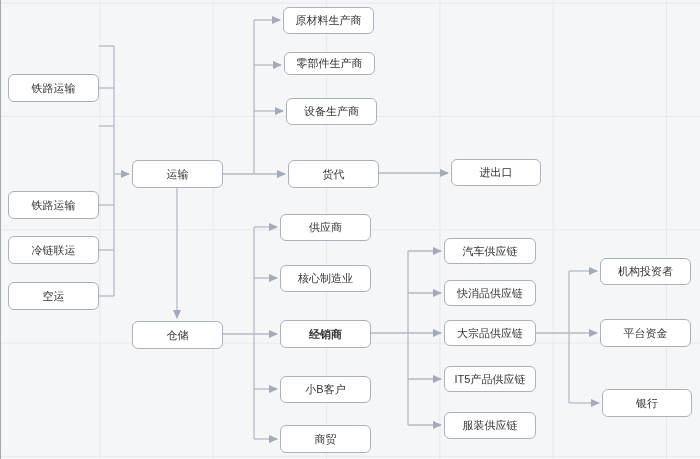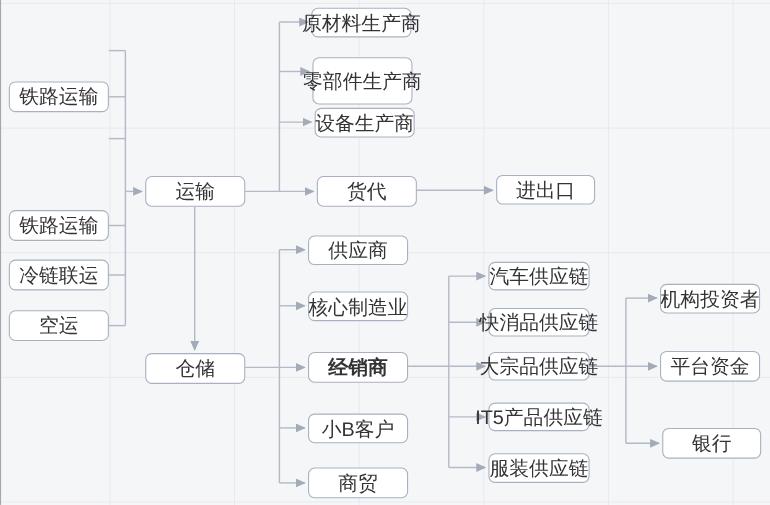--- a/index.html
+++ b/index.html
@@ -28,21 +28,21 @@
     height: 459px;
     pointer-events: none;
   }
   .node {
     position: absolute;
     box-sizing: border-box;
     background: var(--node-fill, #ffffff);
     border: 1.3px solid var(--node-border, #a9b1c0);
     border-radius: 6px;
     color: var(--node-text, #333333);
-    font-size: 18px;
+    font-size: 11px;
     line-height: 1;
     display: flex;
     align-items: center;
     justify-content: center;
     white-space: nowrap;
     cursor: default;
   }
 </style>
 </head>
 <body>
@@ -86,21 +86,21 @@
       <path d="M568,271 L596,271" fill="none" stroke="#b4bac5" stroke-width="1.3" marker-end="url(#arrowhead)"></path>
       <path d="M568,403 L598,403" fill="none" stroke="#b4bac5" stroke-width="1.3" marker-end="url(#arrowhead)"></path>
     </svg>
     <div class="node" style="left: 7px; top: 74px; width: 91px; height: 28px;">铁路运输</div>
     <div class="node" style="left: 7px; top: 191px; width: 91px; height: 28px;">铁路运输</div>
     <div class="node" style="left: 7px; top: 236px; width: 91px; height: 28px;">冷链联运</div>
     <div class="node" style="left: 7px; top: 282px; width: 91px; height: 28px;">空运</div>
     <div class="node" style="left: 131px; top: 160px; width: 91px; height: 28px;">运输</div>
     <div class="node" style="left: 131px; top: 321px; width: 91px; height: 28px;">仓储</div>
     <div class="node" style="left: 282px; top: 7px; width: 91px; height: 27px;">原材料生产商</div>
-    <div class="node" style="left: 283px; top: 52px; width: 91px; height: 43px;">零部件生产商</div>
+    <div class="node" style="left: 283px; top: 52px; width: 91px; height: 23px;">零部件生产商</div>
     <div class="node" style="left: 285px; top: 98px; width: 91px; height: 27px;">设备生产商</div>
     <div class="node" style="left: 287px; top: 160px; width: 91px; height: 28px;">货代</div>
     <div class="node" style="left: 279px; top: 214px; width: 91px; height: 27px;">供应商</div>
     <div class="node" style="left: 279px; top: 265px; width: 91px; height: 27px;">核心制造业</div>
     <div class="node" style="left: 279px; top: 320px; width: 91px; height: 28px; font-weight: bold;">经销商</div>
     <div class="node" style="left: 279px; top: 376px; width: 91px; height: 27px;">小B客户</div>
     <div class="node" style="left: 279px; top: 425px; width: 91px; height: 28px;">商贸</div>
     <div class="node" style="left: 450px; top: 159px; width: 90px; height: 27px;">进出口</div>
     <div class="node" style="left: 443px; top: 238px; width: 92px; height: 26px;">汽车供应链</div>
     <div class="node" style="left: 443px; top: 280px; width: 92px; height: 26px;">快消品供应链</div>

